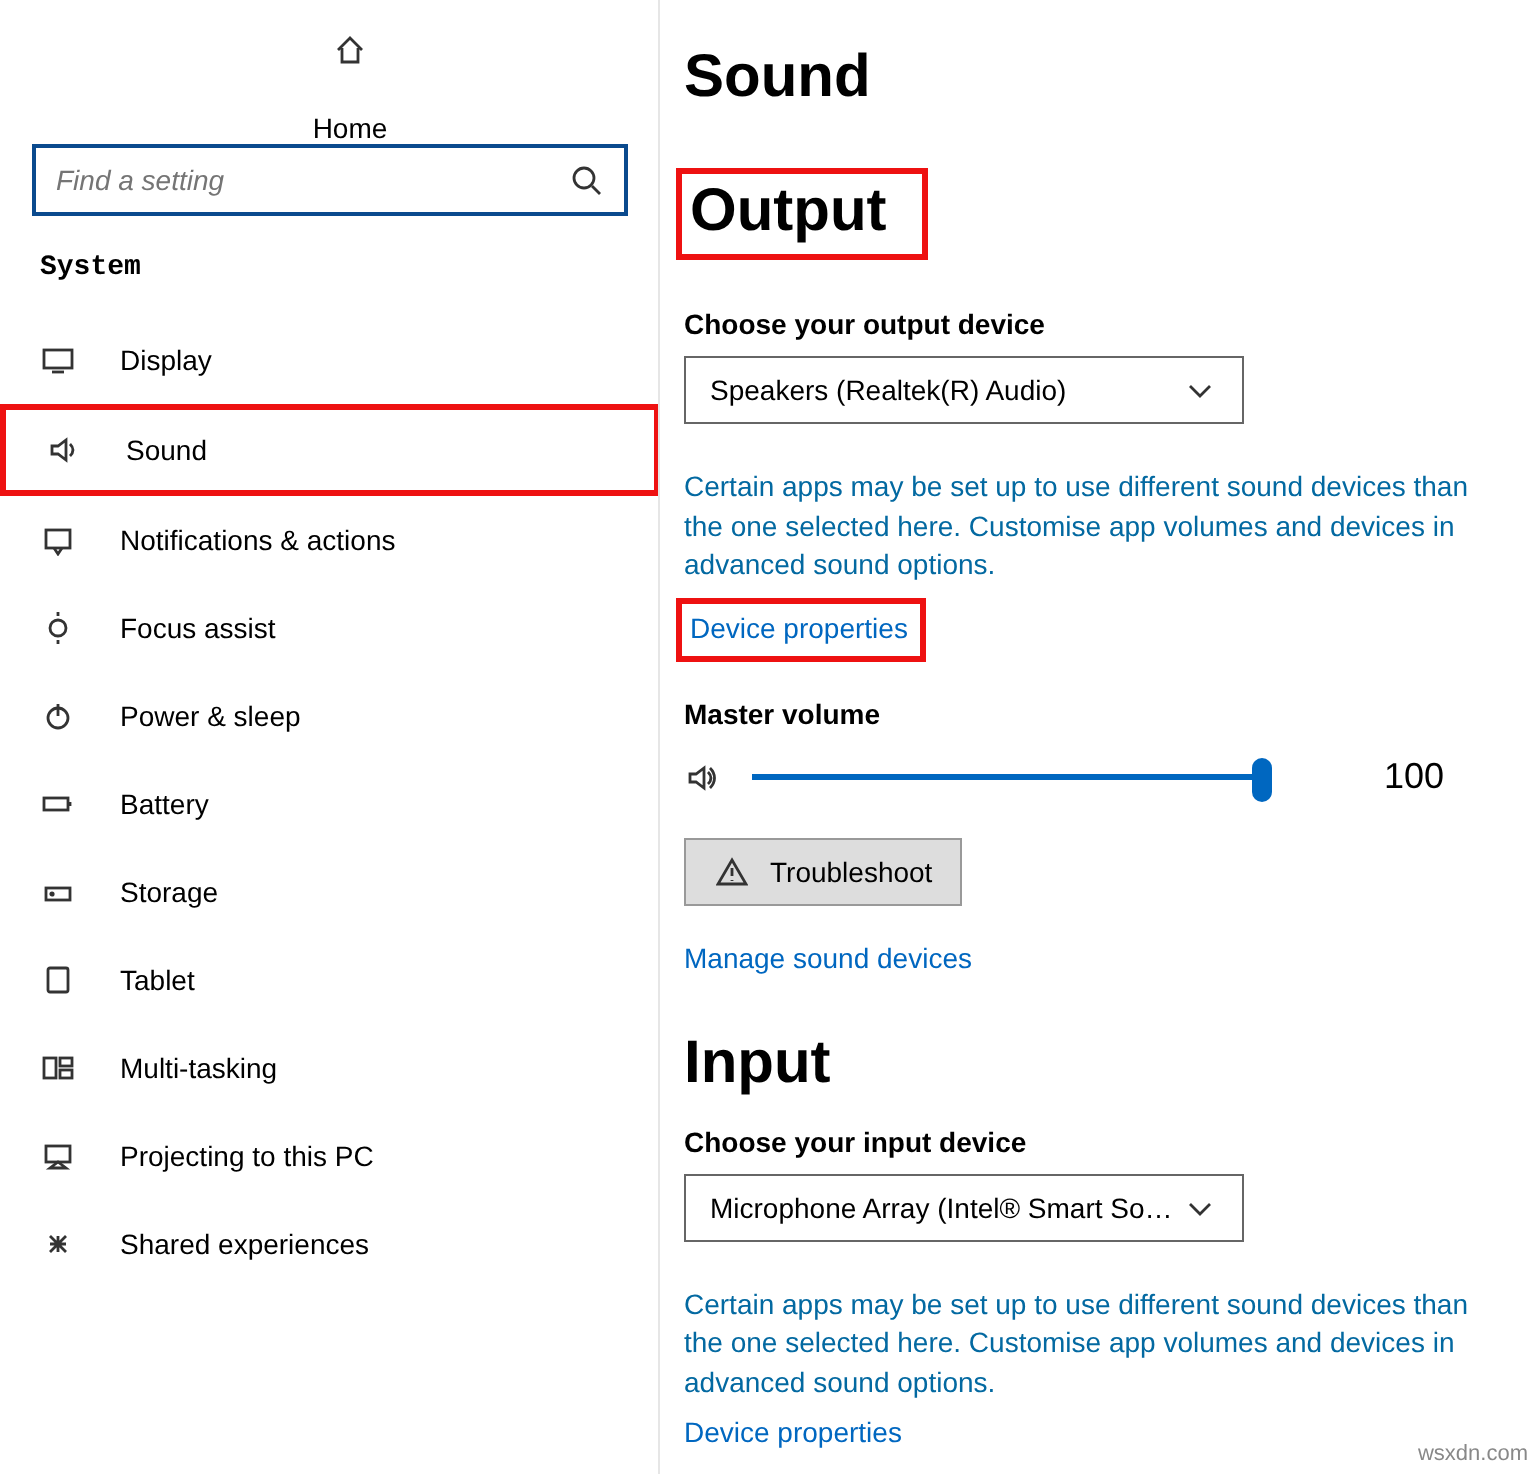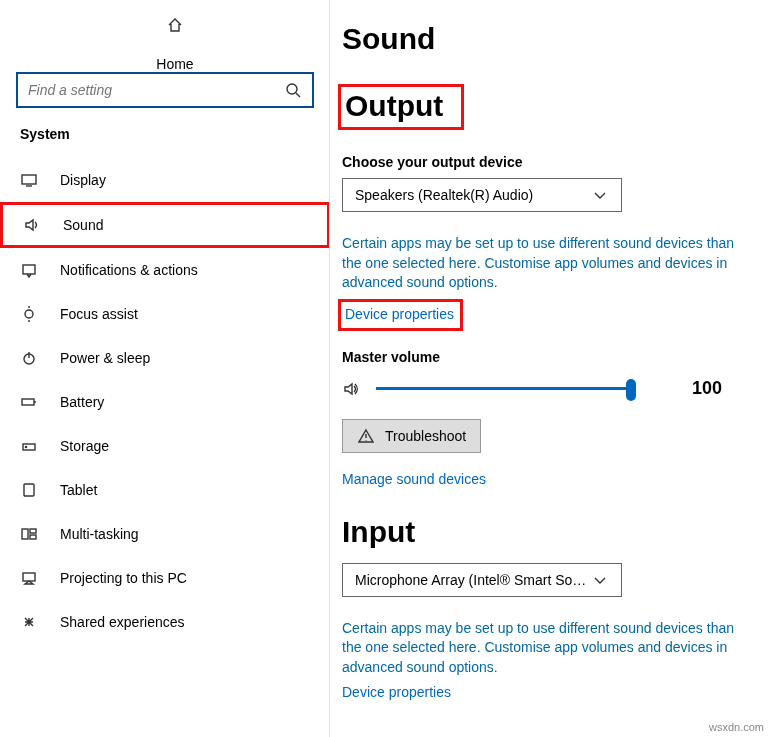--- a/index.html
+++ b/index.html
@@ -10,36 +10,36 @@
   .titlebar .title { flex: 1; font-size: 12px; padding-left: 4px; }
   .titlebar .ctrl { display:flex; }
   .titlebar .ctrl div { width: 46px; height:32px; display:flex; align-items:center; justify-content:center; }
   .body { flex:1; display:flex; overflow:hidden; }
   .sidebar { width: 330px; padding-top: 16px; overflow-y:auto; position:relative; }
   .sidebar::after { content:""; position:absolute; top:0; bottom:0; right:0; width:1px; background:#e6e6e6; }
   .home, .navitem { display:flex; align-items:center; height:44px; padding-left: 20px; gap: 22px; }
   .home { margin-bottom: 12px; flex-direction: column; }
   .search-wrap { margin: 0 16px 18px 16px; border:2px solid #0a4a8e; height:36px; display:flex; align-items:center; padding: 4px 10px; }
   .search-wrap input { flex:1; border:none; outline:none; font-size:14px; font-style: italic; color:#888; background:transparent; }
-  .group-head { font-weight:600; padding-left:20px; margin: 8px 0 16px 0; }
+  .group-head { font-weight:600; padding-left:20px; margin: 8px 0 16px 0; font-family: Liberation Mono, monospace; }
   .navitem.selected { border:3px solid #e11; height:46px; }
   .content { flex:1; padding: 22px 10px 0 12px; overflow-y:auto; }
   h1 { font-weight:600; font-size:30px; margin-bottom: 28px; }
   h2 { font-weight:700; font-size:30px; margin-bottom: 14px; }
   h2.boxed { border:3px solid #e11; display:inline-block; padding: 2px 18px 4px 4px; margin-left:-4px; margin-bottom:10px; }
   .field-label { font-size:14px; margin: 14px 0 8px 0; font-weight: bold; }
   .select { width:280px; height:34px; border:1px solid #666; display:flex; align-items:center; padding:0 12px; justify-content:space-between; }
   .note { color:#0369a1; font-size:14px; margin: 22px 0 6px 0; line-height:1.4; max-width: 410px; }
   .link { color:#0067c0; font-size:14px; }
   .link.boxed { border:3px solid #e11; display:inline-block; padding: 4px 6px 6px 4px; margin-left:-4px; }
   .vol-row { display:flex; align-items:center; gap:16px; margin-top:2px; }
   .slider { flex:0 0 260px; height:32px; display:flex; align-items:center; position:relative; }
   .track { position:absolute; left:0; right:0; height:3px; background:#0067c0; top:14px; }
   .thumb { position:absolute; right:0; top:6px; width:10px; height:22px; border-radius:6px; background:#0067c0; }
-  .vol-num { font-size:18px; margin-left: 40px; font-weight: bold; }
+  .vol-num { font-size:18px; margin-left: 40px; }
   .btn { border:1px solid #999; background:#ddd; height:34px; display:inline-flex; align-items:center; gap:10px; padding:0 14px; margin-top:14px; }
   .sect { margin-top: 18px; }
   .ico { width:18px; height:18px; display:flex; align-items:center; justify-content:center; flex-shrink:0; }
   svg { width:16px; height:16px; stroke:#333; stroke-width:1.4; fill:none; }
   .footer-mark { position: fixed; right: 6px; bottom: 4px; font-size: 11px; color: #888; }
 </style>
 </head>
 <body>
 <div class="window">
 
@@ -204,20 +204,21 @@
               <path d="M8 2 L15 14 H1 Z"></path>
               <path d="M8 6 V10 M8 12 V12.5"></path>
             </svg>
           </span>
       <span>Troubleshoot</span>
     </div>
     <div style="margin-top:18px;"><span class="link">Manage sound devices</span></div>
 
     <div class="sect">
       <h2 style="margin-top:28px;">Input</h2>
+      <div class="field-label">Choose your input device</div>
       <div class="select">
         <span>Microphone Array (Intel® Smart So…</span>
         <span class="ico">
               <svg viewBox="0 0 16 16">
                 <path d="M3 6 L8 11 L13 6"></path>
               </svg>
             </span>
       </div>
       <div class="note">Certain apps may be set up to use different sound devices than the one selected here. Customise app volumes and devices in advanced sound options.</div>
       <div><span class="link">Device properties</span></div>

